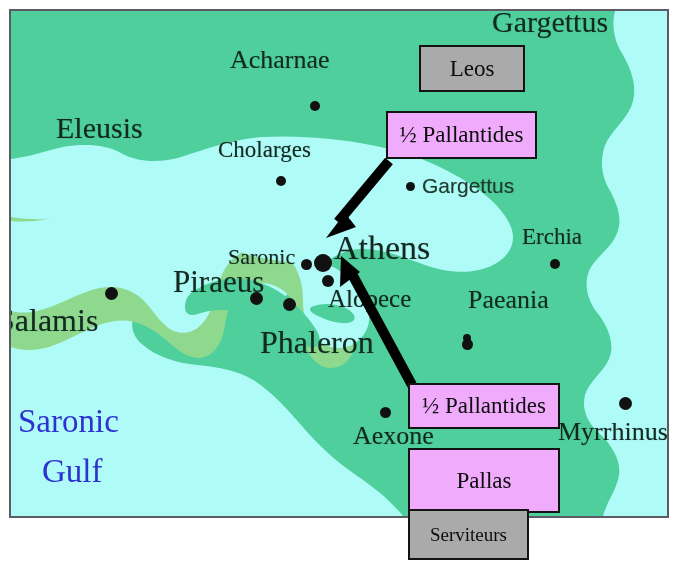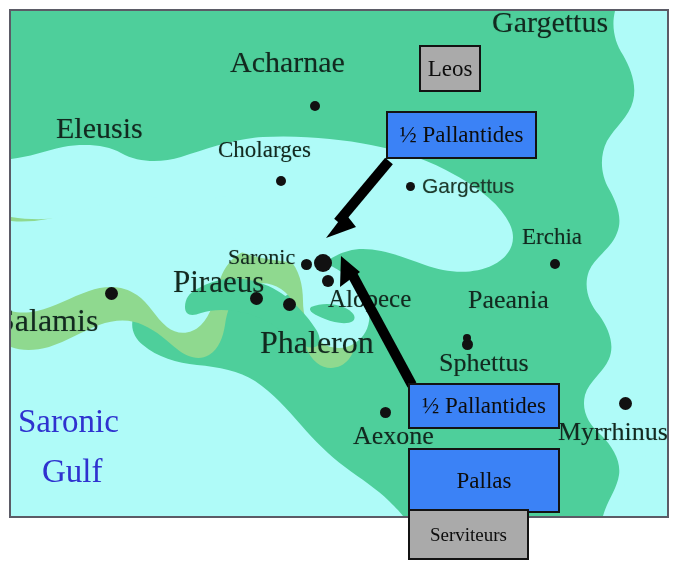--- a/index.html
+++ b/index.html
@@ -67,21 +67,21 @@
     box-sizing: border-box;
     border: 2px solid #131313;
     display: flex;
     align-items: center;
     justify-content: center;
     font-family: "Liberation Serif", serif;
     color: #0d0d0d;
     text-align: center;
   }
   .anno-grey { background: #aaaaaa; }
-  .anno-green { background: #3b82f6; text-align: right; }
+  .anno-green { background: #f0abfc; text-align: right; }
 
   
   #arrow-layer {
     position: absolute;
     left: 0;
     top: 0;
     width: 677px;
     height: 580px;
     pointer-events: none;
   }
@@ -204,32 +204,32 @@
   <div class="place-dot" style="left:311px;top:264px;width:12px;height:12px;"></div>
   <div class="place-dot" style="left:239px;top:281px;width:13px;height:13px;"></div>
   <div class="place-dot" style="left:94px;top:276px;width:13px;height:13px;"></div>
   <div class="place-dot" style="left:272px;top:287px;width:13px;height:13px;"></div>
   <div class="place-dot" style="left:451px;top:328px;width:11px;height:11px;"></div>
   <div class="place-dot" style="left:452px;top:323px;width:8px;height:8px;"></div>
   <div class="place-dot" style="left:369px;top:396px;width:11px;height:11px;"></div>
   <div class="place-dot" style="left:608px;top:386px;width:13px;height:13px;"></div>
 
   <div class="place-label" style="left:481px;top:-6px;font-size:30px;">Gargettus</div>
-  <div class="place-label" style="left:219px;top:34px;font-size:30px;">Acharnae</div>
+  <div class="place-label" style="left:219px;top:34px;font-size:26px;">Acharnae</div>
   <div class="place-label" style="left:207px;top:126px;font-size:23px;">Cholarges</div>
   <div class="place-label" style="left:45px;top:100px;font-size:30px;">Eleusis</div>
   <div class="place-label gargettus-label" style="left:411px;top:163px;font-size:21px;">Gargettus</div>
   <div class="place-label" style="left:511px;top:213px;font-size:23px;">Erchia</div>
   <div class="place-label" style="left:217px;top:233px;font-size:22px;">Saronic</div>
+  <div class="place-label" style="left:323px;top:218px;font-size:34px;">Athens</div>
   <div class="place-label" style="left:162px;top:253px;font-size:31px;">Piraeus</div>
   <div class="place-label" style="left:317px;top:274px;font-size:25px;">Alopece</div>
   <div class="place-label" style="left:457px;top:274px;font-size:26px;">Paeania</div>
   <div class="place-label" style="left:-14px;top:291px;font-size:32px;">Salamis</div>
   <div class="place-label" style="left:249px;top:313px;font-size:32px;">Phaleron</div>
-  <div class="place-label" style="left:428px;top:337px;font-size:26px;">Sphettus</div>
   <div class="place-label" style="left:342px;top:410px;font-size:26px;">Aexone</div>
   <div class="place-label" style="left:547px;top:406px;font-size:26px;">Myrrhinus</div>
 
   <div class="sea-label" style="left:7px;top:392px;">Saronic</div>
   <div class="sea-label" style="left:31px;top:442px;">Gulf</div>
 
 </div>
 
 <svg id="arrow-layer" viewBox="0 0 677 580">
 
@@ -237,21 +237,21 @@
     <line x1="389" y1="161" x2="338" y2="222" stroke="#000000" stroke-width="10" stroke-linecap="butt"></line>
     <polygon points="326,238 345,213 356,227" fill="#000000"></polygon>
   </g>
 
   <g>
     <line x1="412" y1="385" x2="352" y2="274" stroke="#000000" stroke-width="10" stroke-linecap="butt"></line>
     <polygon points="341,256 340,287 360,272" fill="#000000"></polygon>
   </g>
 </svg>
 
-<div class="anno-box anno-grey" style="left:419px;top:45px;width:62px;height:47px;font-size:23px;">
+<div class="anno-box anno-grey" style="left:419px;top:45px;width:106px;height:47px;font-size:23px;">
   <span>Leos</span>
 </div>
 
 <div class="anno-box anno-green" style="left:386px;top:111px;width:151px;height:48px;font-size:23px;">
   <span>½ Pallantides</span>
 </div>
 
 <div class="anno-box anno-green" style="left:408px;top:383px;width:152px;height:46px;font-size:23px;">
   <span>½ Pallantides</span>
 </div>

